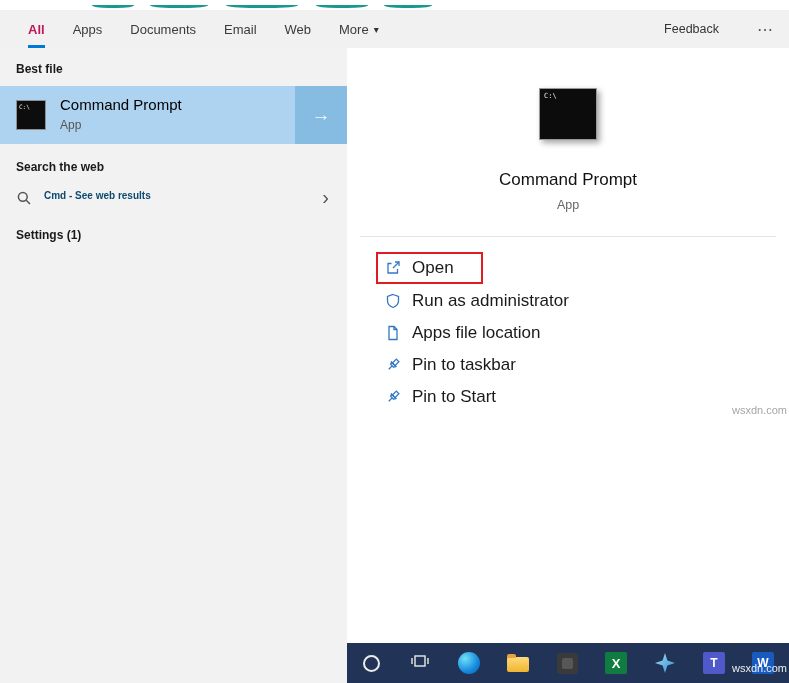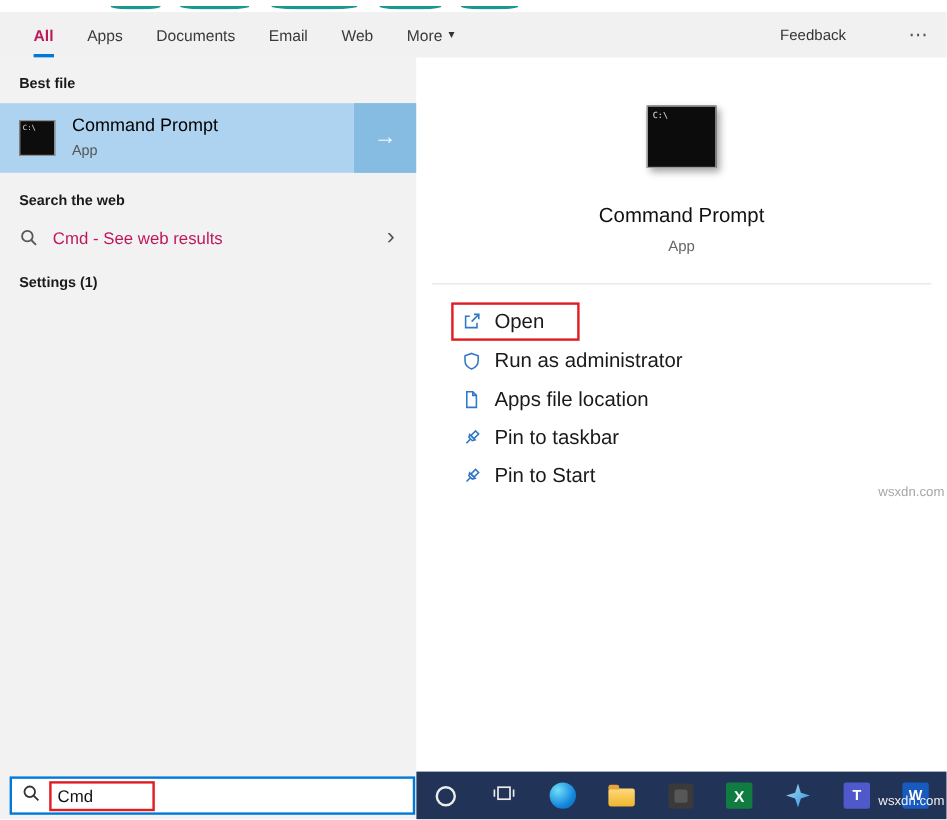--- a/index.html
+++ b/index.html
@@ -10,21 +10,21 @@
   .top-strip { position:absolute; top:0; left:0; right:0; height:10px; background:#fff; }
   .stroke { position:absolute; border-bottom:3px solid #18988f; border-radius:0 0 40% 40%; height:7px; top:1px; }
 
   
   .tabs-bar { position:absolute; top:10px; left:0; right:0; height:38px; background:#f1f1f1;
               display:flex; align-items:stretch; padding:0 16px 0 28px; }
   .tab { display:flex; align-items:center; font-size:13px; color:#3a3a3a; margin-right:28px;
          border-bottom:3px solid transparent; padding-top:3px; cursor:pointer; }
   .tab.active { font-weight:bold; color:#be185d; border-bottom-color:#0078d7; }
   .tab .caret { font-size:10px; margin-left:5px; color:#333; }
-  .tabs-right { margin-left:auto; display:flex; align-items:center; gap:52px; }
+  .tabs-right { margin-left:auto; display:flex; align-items:center; gap:38px; }
   .feedback { font-size:12.5px; color:#333; cursor:pointer; }
   .overflow-dots { font-size:16px; color:#555; cursor:pointer; }
 
   
   .left-panel { position:absolute; top:48px; left:0; width:347px; bottom:0; background:#f2f2f2; }
   .right-panel { position:absolute; top:48px; left:347px; right:0; bottom:40px; background:#ffffff; }
 
   .section-header { position:absolute; left:16px; font-size:12px; font-weight:bold; color:#1a1a1a; }
 
   
@@ -34,21 +34,21 @@
   .cmd-icon-small .cprompt { position:absolute; top:2px; left:2px; font-family:"DejaVu Sans Mono", monospace;
                              font-size:6px; color:#e6e6e6; }
   .bm-title { position:absolute; left:60px; top:10px; font-size:15px; color:#000; }
   .bm-sub { position:absolute; left:60px; top:32px; font-size:12px; color:#555; }
   .bm-arrow { position:absolute; right:0; top:0; width:52px; height:58px; background:#86bbe2;
               display:flex; align-items:center; justify-content:center; font-size:19px; color:#f4f9fd; cursor:pointer; }
 
   
   .web-row { position:absolute; top:134px; left:0; width:347px; height:34px; cursor:pointer; }
   .web-row .mag { position:absolute; left:16px; top:8px; }
-  .web-label { position:absolute; left:44px; top:8px; font-size:14px; color:#be185d; }
+  .web-label { position:absolute; left:44px; top:8px; font-size:10px; color:#0c4a6e;font-weight:bold; }
   .web-chev { position:absolute; right:18px; top:4px; font-size:20px; color:#555; }
 
   
   .search-box { position:absolute; left:8px; bottom:4px; width:338px; height:32px; background:#fff;
                 border:2px solid #0078d7; display:flex; align-items:center; padding-left:8px; }
   .search-box .mag { flex:0 0 auto; }
   .search-input { margin-left:7px; width:88px; height:25px; border:2px solid #e11b22; font-size:14px;
                   color:#111; padding:0 5px; outline:none; font-family:"Liberation Sans", sans-serif; background:#fff; }
 
   
@@ -155,29 +155,20 @@
             <circle cx="6.8" cy="6.8" r="4.4"></circle>
             <line x1="10.2" y1="10.2" x2="14" y2="14"></line>
           </svg>
       </span>
       <span class="web-label">Cmd - See web results</span>
       <span class="web-chev">›</span>
     </div>
 
     <div class="section-header" style="top:180px;">Settings (1)</div>
 
-    <div class="search-box">
-      <span class="mag">
-        <svg viewBox="0 0 16 16">
-            <circle cx="6.8" cy="6.8" r="4.4"></circle>
-            <line x1="10.2" y1="10.2" x2="14" y2="14"></line>
-          </svg>
-      </span>
-      <input class="search-input" type="text" value="Cmd" style="">
-    </div>
   </div>
 
   <div class="right-panel">
     <div class="cmd-icon-big">
       <span class="cprompt">C:\</span>
     </div>
     <div class="rp-title">Command Prompt</div>
     <div class="rp-sub">App</div>
     <div class="rp-divider"></div>
 

